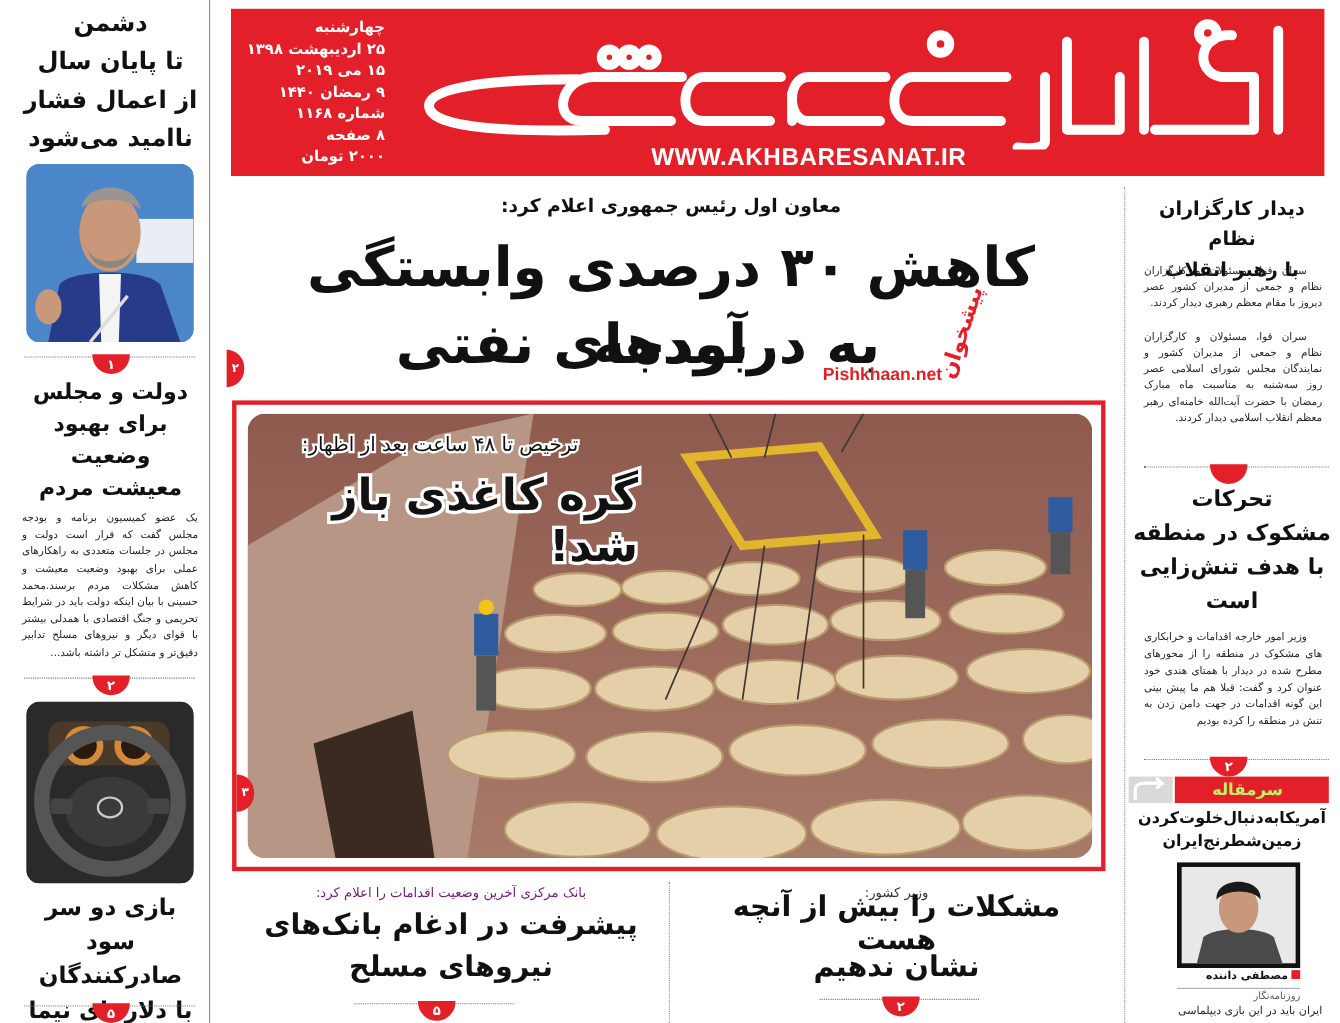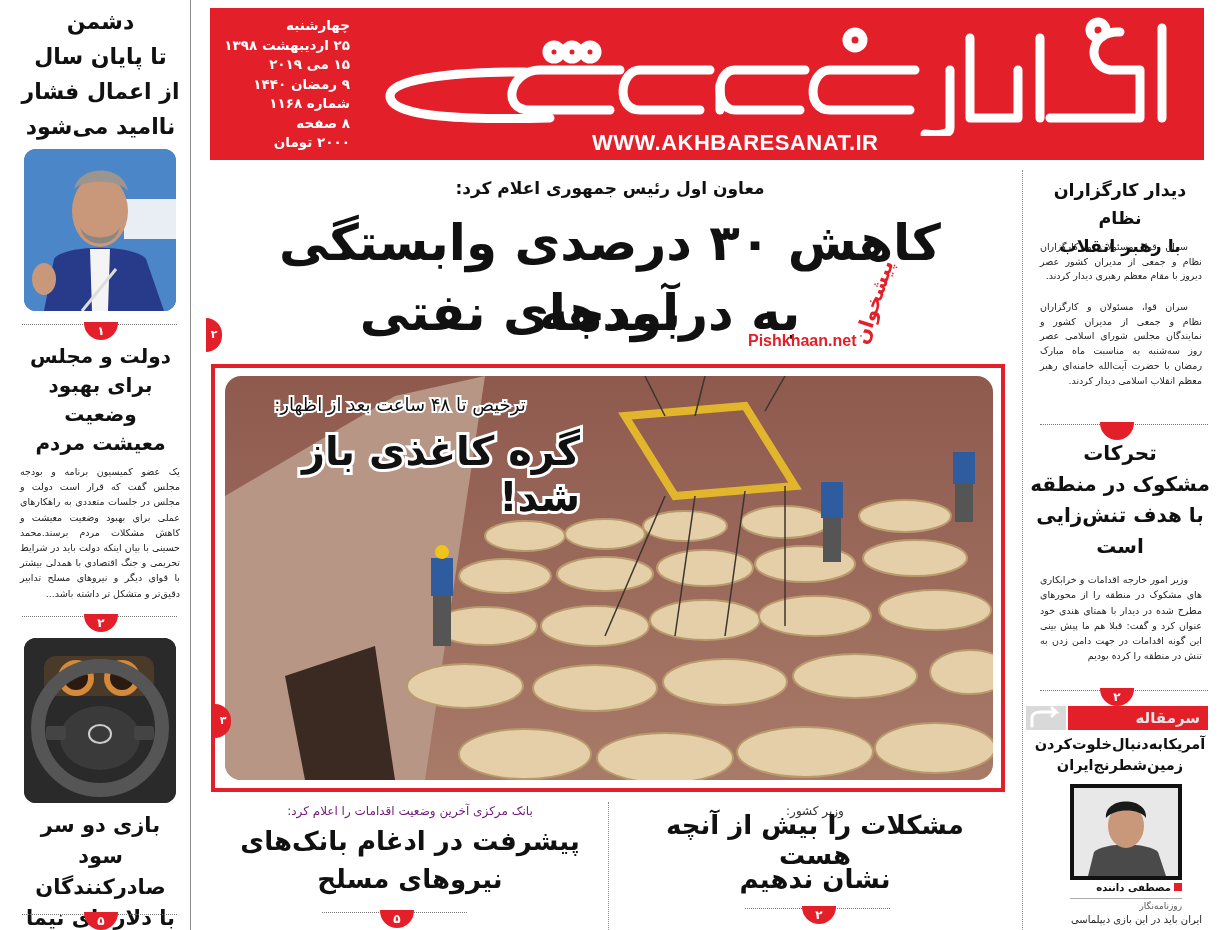--- a/index.html
+++ b/index.html
@@ -31,21 +31,21 @@
   
   .photo { position: absolute; border-radius: 12px; overflow: hidden; }
 
   
   .main-frame { left: 211px; top: 364px; width: 794px; height: 428px; border: 4px solid #e3202a; background: #fff; }
   .main-photo { left: 225px; top: 376px; width: 768px; height: 404px; border-radius: 16px; overflow: hidden; }
 
   .watermark-fa { position: absolute; color: #e3202a; font-size: 20px; font-weight: bold; transform: rotate(-72deg); }
   .watermark-en { position: absolute; color: #e3202a; font-family: "Liberation Sans", sans-serif; font-size: 16px; font-weight: bold; direction: ltr; }
 
-  .editorial-bar { position: absolute; left: 1068px; top: 706px; width: 140px; height: 24px; background: #e3202a; color: #e5e5e5; font-size: 15px; font-weight: bold; text-align: right; padding-right: 8px; line-height: 24px; }
+  .editorial-bar { position: absolute; left: 1068px; top: 706px; width: 140px; height: 24px; background: #e3202a; color: #bef264; font-size: 15px; font-weight: bold; text-align: center; padding-right: 8px; line-height: 24px; }
   .editorial-arrow { position: absolute; left: 1026px; top: 706px; width: 40px; height: 24px; background: #d9d9d9; }
 </style>
 </head>
 <body>
 
 <div class="vrule" style="left:190px; top:0; height:930px;"></div>
 <div class="vdots" style="left:1022px; top:170px; height:760px;"></div>
 <div class="vdots" style="left:608px; top:802px; height:128px;"></div>
 
 <div class="abs masthead">

